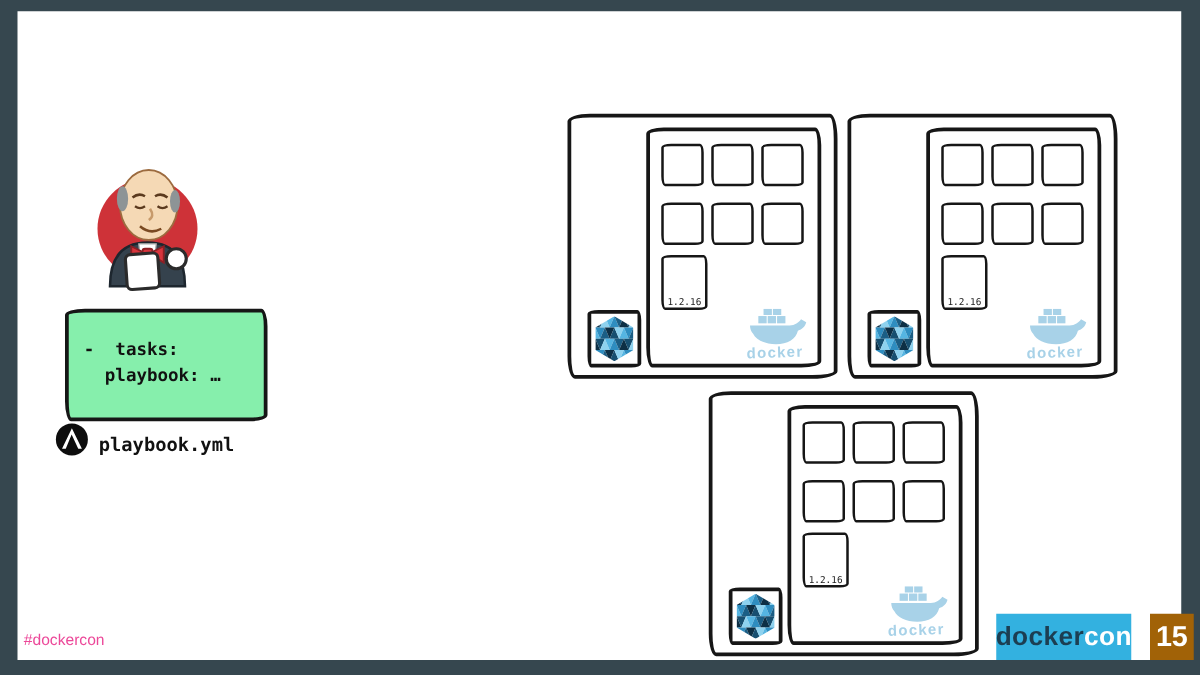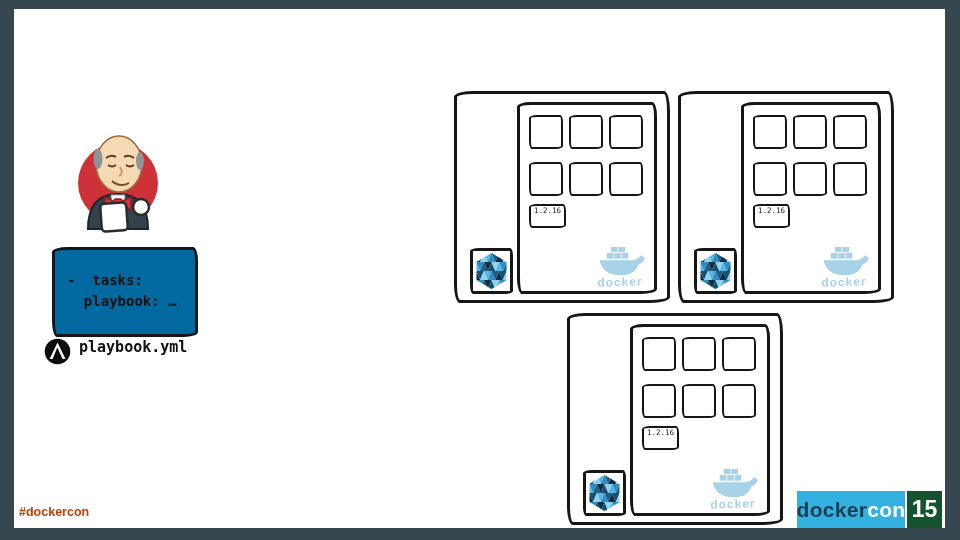--- a/index.html
+++ b/index.html
@@ -3,58 +3,58 @@
 <meta charset="utf-8">
 <style>
   html,body{margin:0;padding:0;width:960px;height:540px;overflow:hidden;}
   body{position:relative;background:#36474f;font-family:"Liberation Sans",sans-serif;}
   .slide{position:absolute;left:14px;top:9px;width:931px;height:519px;background:#ffffff;}
 
   .title{position:absolute;left:28px;top:14px;font-size:38px;font-weight:bold;color:#1a7cab;letter-spacing:-0.5px;}
 
   .jenkins{position:absolute;left:58px;top:108px;width:92px;height:120px;}
 
-  .code-box{position:absolute;left:38px;top:238px;width:146px;height:90px;box-sizing:border-box;
+  .code-box{position:absolute;left:38px;top:238px;width:162px;height:90px;box-sizing:border-box;
     border:3px solid #161616;border-radius:16px 5px 14px 5px / 5px 14px 5px 16px;
-    padding:20px 0 8px 12px;background:#0369a1;}
+    padding:20px 0 8px 12px;background:#86efac;}
   .code-line{font-family:"DejaVu Sans Mono",monospace;font-size:14px;font-weight:bold;
     white-space:pre;line-height:21px;color:#111;}
 
-  .ansible-row{position:absolute;left:30px;top:329px;display:flex;align-items:flex-start;gap:8px;}
+  .ansible-row{position:absolute;left:30px;top:329px;display:flex;align-items:flex-end;gap:8px;}
   .ansible-row svg{width:27px;height:27px;}
   .filename{font-family:"DejaVu Sans Mono",monospace;font-size:15px;font-weight:bold;color:#111;}
 
   .host{position:absolute;width:216px;height:212px;box-sizing:border-box;background:#fff;
     border:3px solid #161616;border-radius:18px 6px 20px 6px / 6px 20px 6px 18px;}
   .docker-area{position:absolute;left:60px;top:8px;width:140px;height:192px;box-sizing:border-box;
     border:3px solid #161616;border-radius:14px 5px 16px 5px / 5px 14px 5px 16px;}
   .cgrid{position:absolute;left:9px;top:10px;width:122px;display:flex;flex-wrap:wrap;gap:13px 6px;}
   .csq{width:34px;height:34px;box-sizing:border-box;border:2.5px solid #161616;
     border-radius:8px 3px 7px 3px / 3px 7px 3px 8px;}
-  .version-sq{position:absolute;left:9px;top:99px;width:37px;height:24px;box-sizing:border-box;
+  .version-sq{position:absolute;left:9px;top:99px;width:37px;height:44px;box-sizing:border-box;
     border:2.5px solid #161616;border-radius:8px 3px 7px 3px / 3px 7px 3px 8px;
-    display:flex;align-items:flex-start;justify-content:center;
+    display:flex;align-items:flex-end;justify-content:center;
     font-family:"DejaVu Sans Mono",monospace;font-size:7.5px;color:#222;}
   .whale-wrap{position:absolute;right:3px;bottom:2px;width:62px;text-align:center;}
   .whale-wrap svg{width:54px;height:30px;display:block;margin:0 auto;}
   .docker-label{font-size:12px;font-weight:bold;color:#a8d2e8;letter-spacing:1px;
     margin-top:-2px;transform:rotate(-2deg);}
   .mesos-box{position:absolute;left:13px;top:154px;width:43px;height:46px;box-sizing:border-box;
     border:3px solid #161616;border-radius:9px 3px 8px 3px / 3px 8px 3px 9px;
     display:flex;align-items:center;justify-content:center;}
   .mesos-mosaic{width:33px;height:38px;}
 
-  .hashtag{position:absolute;left:5px;top:496px;font-size:12.5px;font-weight:bold;color:#c2410c;}
+  .hashtag{position:absolute;left:5px;top:496px;font-size:12.5px;font-weight:normal;color:#ec4899;}
 
   .brand{position:absolute;left:783px;top:482px;height:37px;display:flex;}
   .brand-main{width:108px;background:#33b1e0;display:flex;align-items:center;justify-content:center;
     font-size:21px;font-weight:bold;letter-spacing:0.3px;}
   .brand-main .t-docker{color:#1c3e52;}
   .brand-main .t-con{color:#ffffff;}
-  .brand-page{width:35px;margin-left:2px;background:#14532d;color:#fff;display:flex;
+  .brand-page{width:35px;margin-left:15px;background:#a16207;color:#fff;display:flex;
     align-items:center;justify-content:center;font-size:23px;font-weight:bold;}
 </style>
 </head>
 <body>
 
 <svg width="0" height="0" style="position:absolute" aria-hidden="true">
   <defs>
     <g id="whale-def" fill="#a8d2e8">
       <rect x="21" y="0" width="8" height="6"></rect>
       <rect x="30" y="0" width="8" height="6"></rect>

